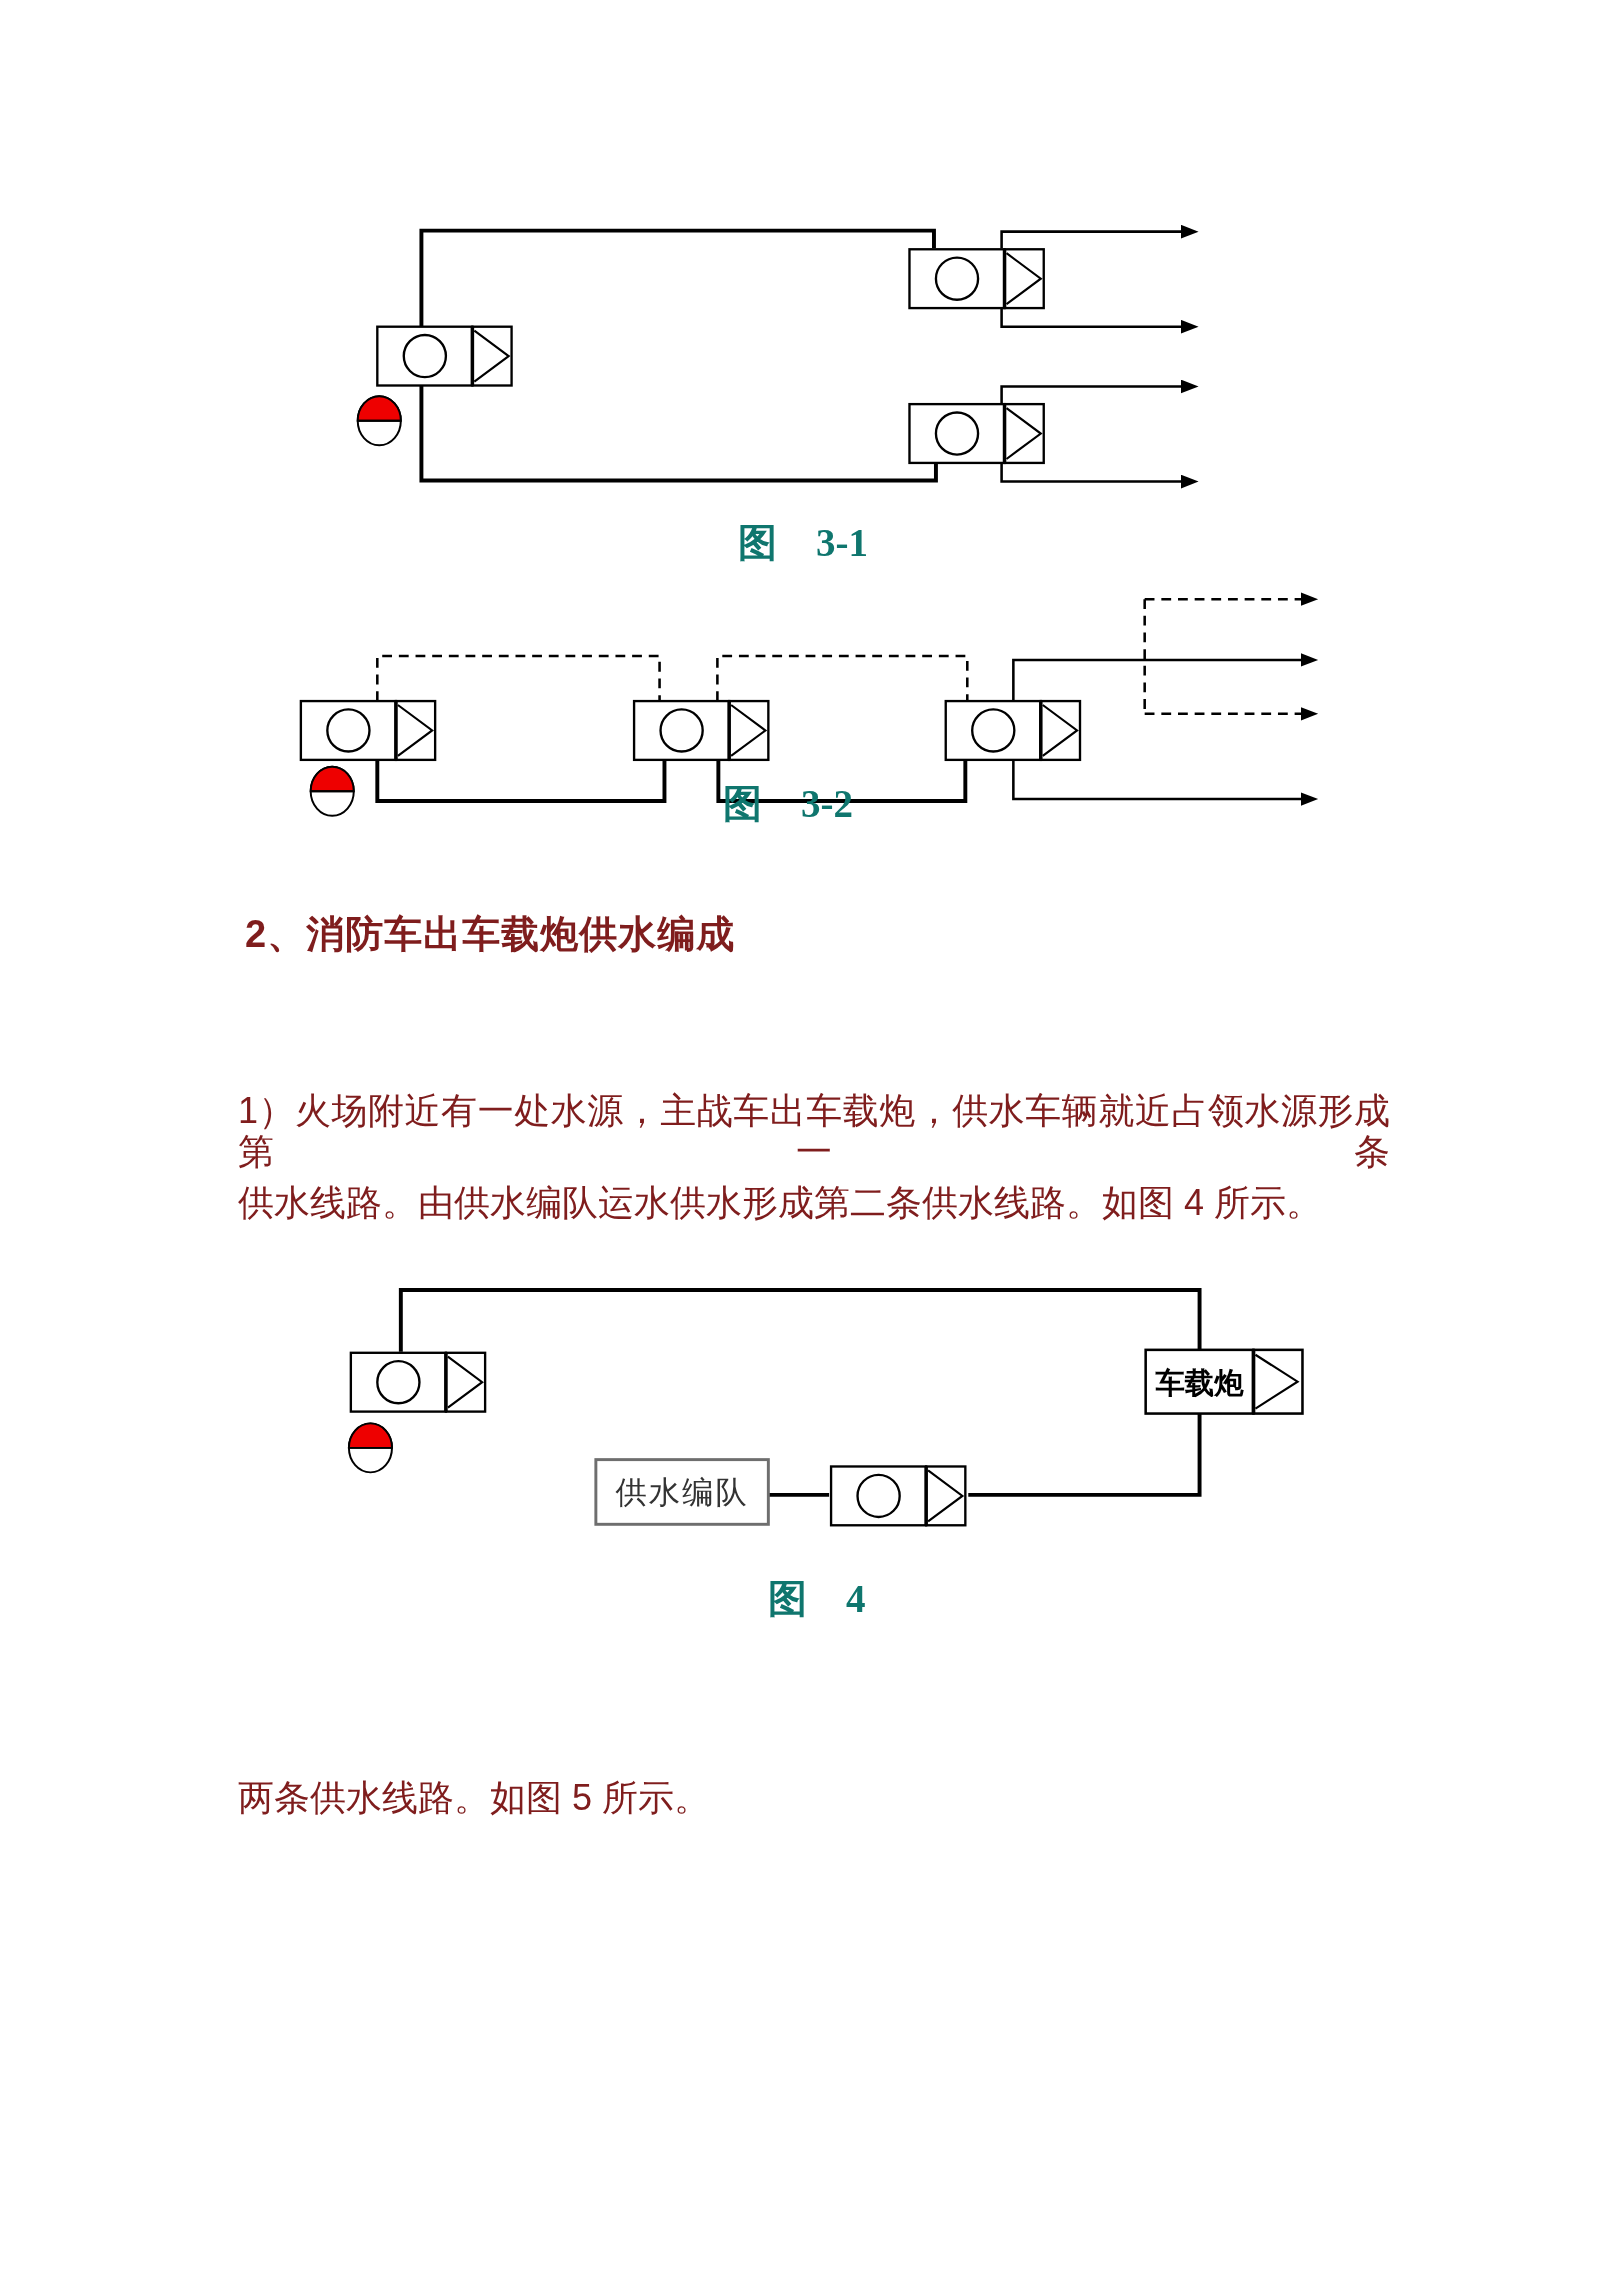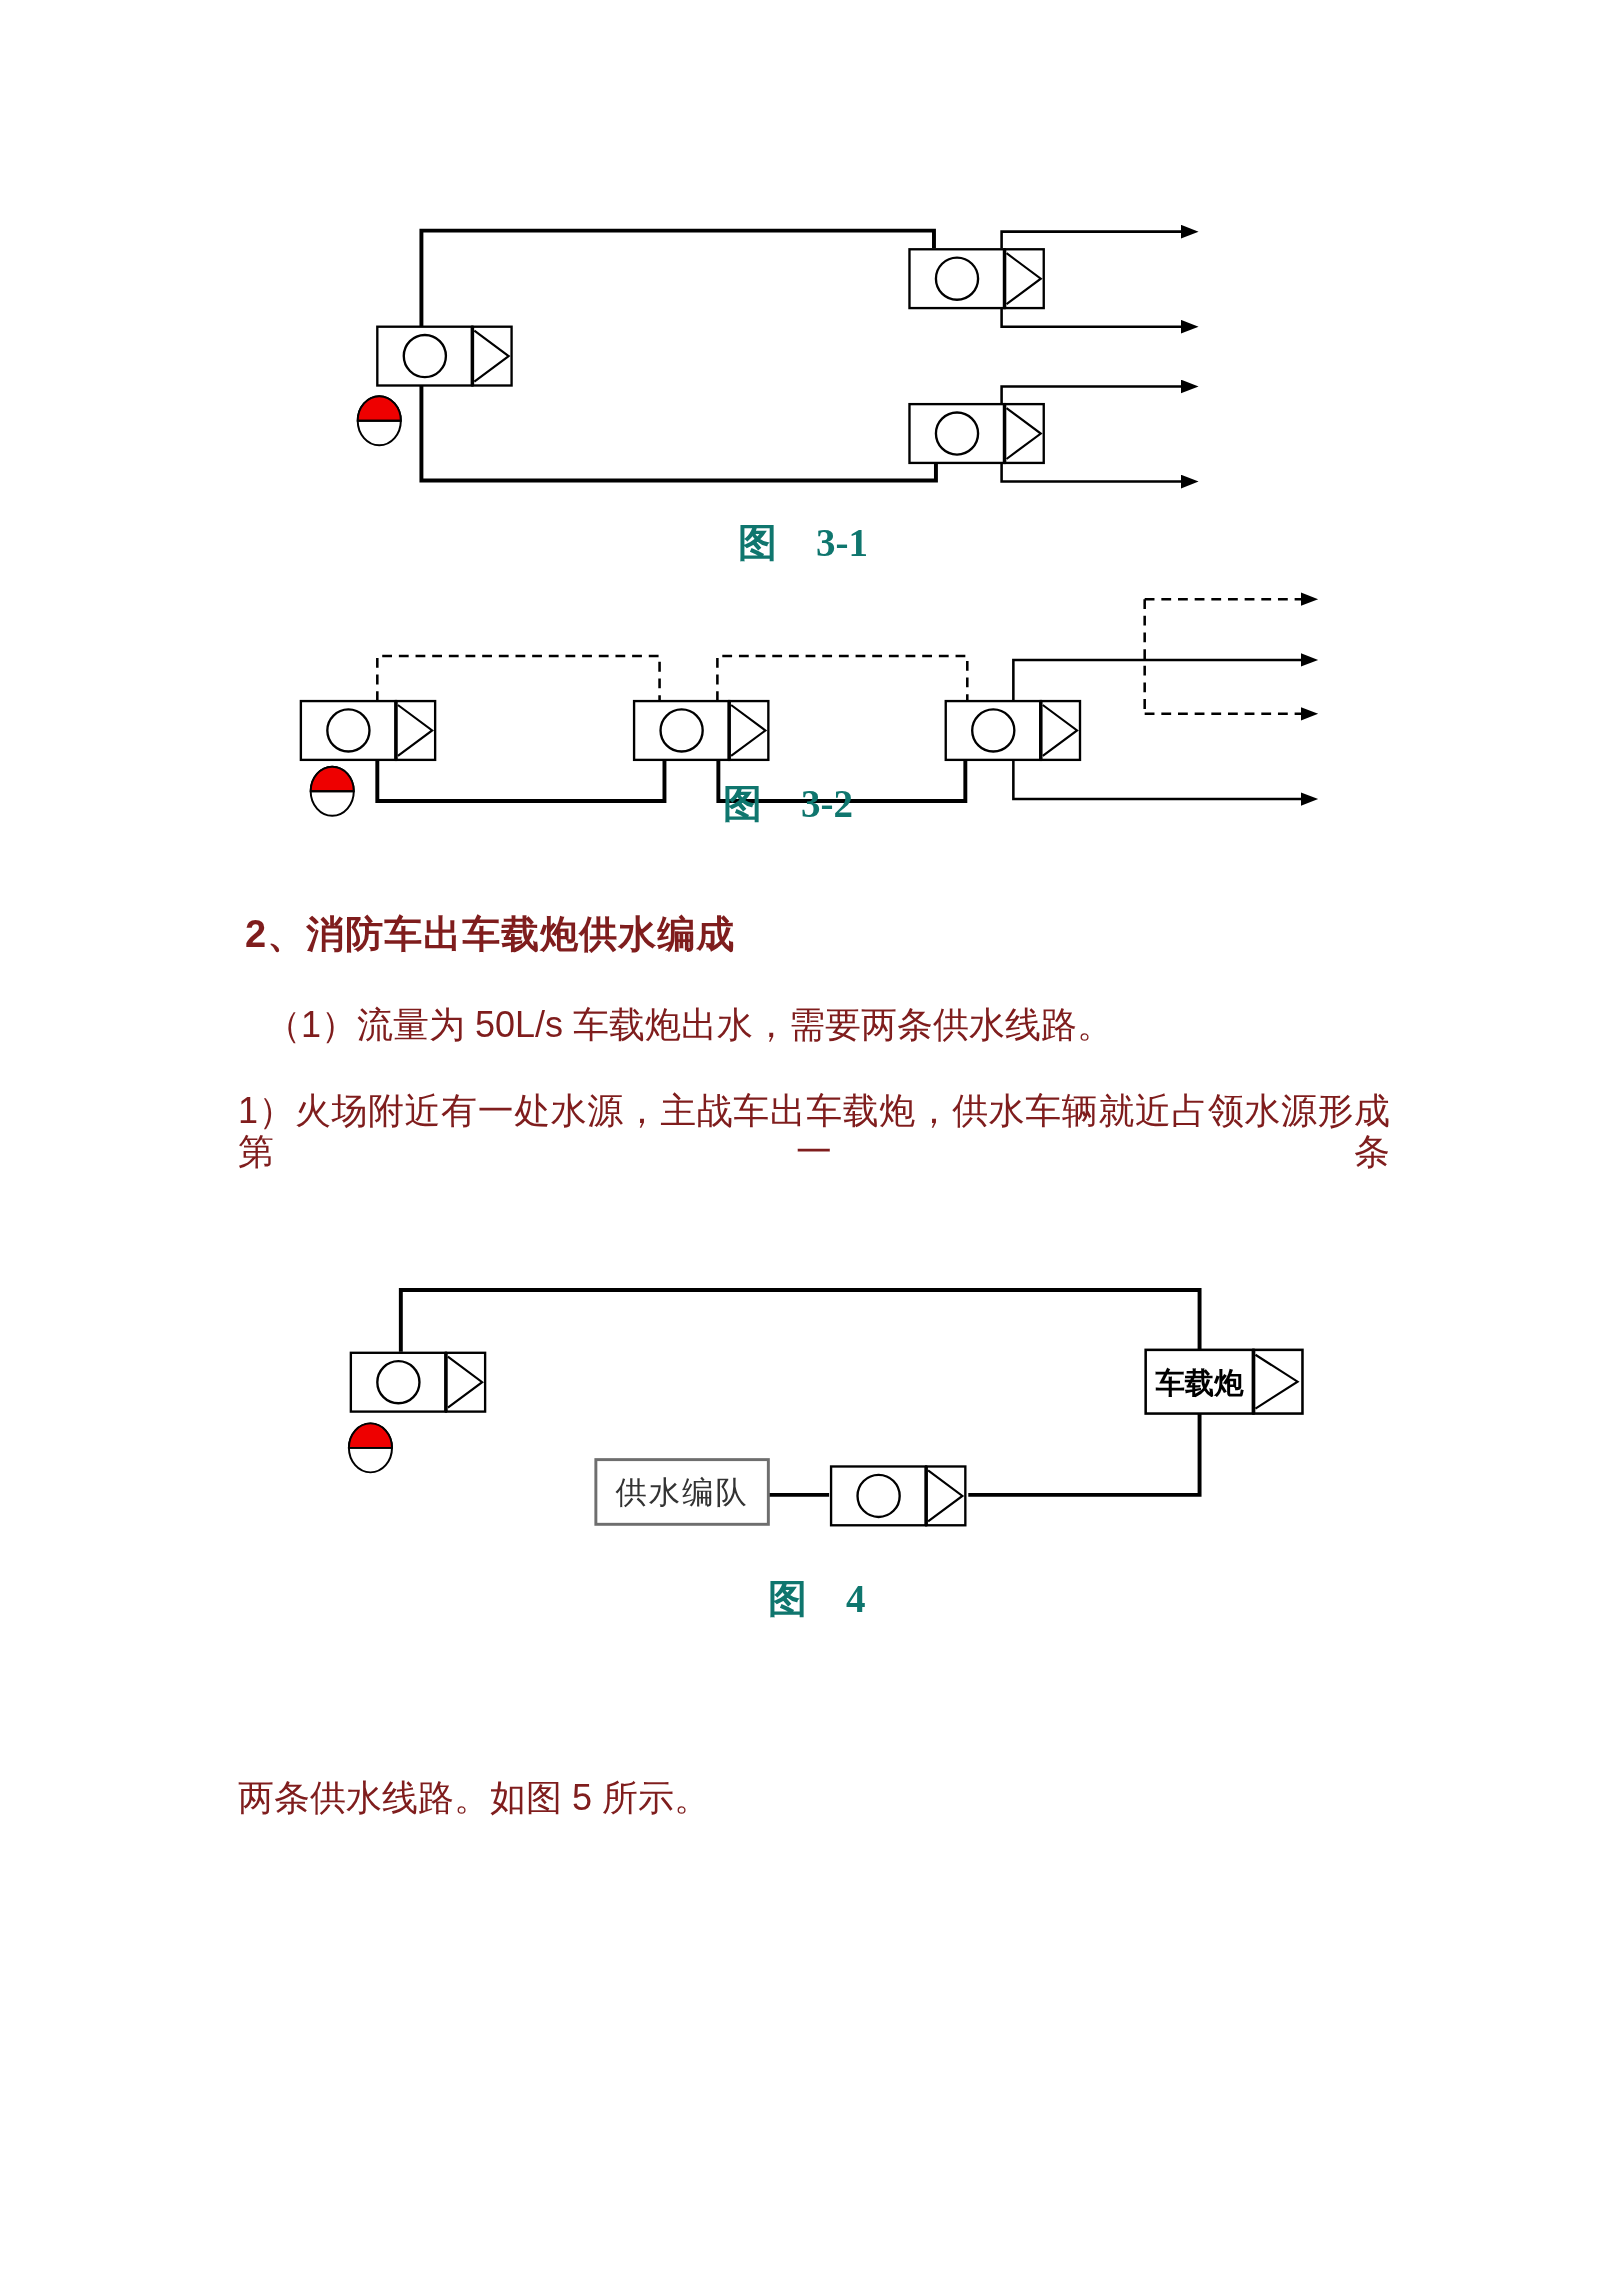--- a/index.html
+++ b/index.html
@@ -129,22 +129,22 @@
       <use href="#hyd" x="378" y="1477"></use>
     </g>
   </svg>
 
   <div class="caption" style="left:738px; top:516px;">图　3-1</div>
   <div class="caption" style="left:723px; top:777px;">图　3-2</div>
   <div class="caption" style="left:768px; top:1572px;">图　4</div>
 
   <div class="txt heading" style="left:245px; top:913px;">2、消防车出车载炮供水编成</div>
 
-  <div class="txt" style="left:265px; top:1004px;">（1）流量为 50L/s 车载炮出水，需要两条供水线路。</div>
 
   <div class="txt just" style="left:238px; top:1090px;">1）火场附近有一处水源，主战车出车载炮，供水车辆就近占领水源形成第一条</div>
 
+  <div class="txt" style="left:238px; top:1182px;">供水线路。由供水编队运水供水形成第二条供水线路。如图 4 所示。</div>
 
 
   <div class="txt" style="left:238px; top:1777px;">两条供水线路。如图 5 所示。</div>
 
 </div>
 
 
 </body></html>

